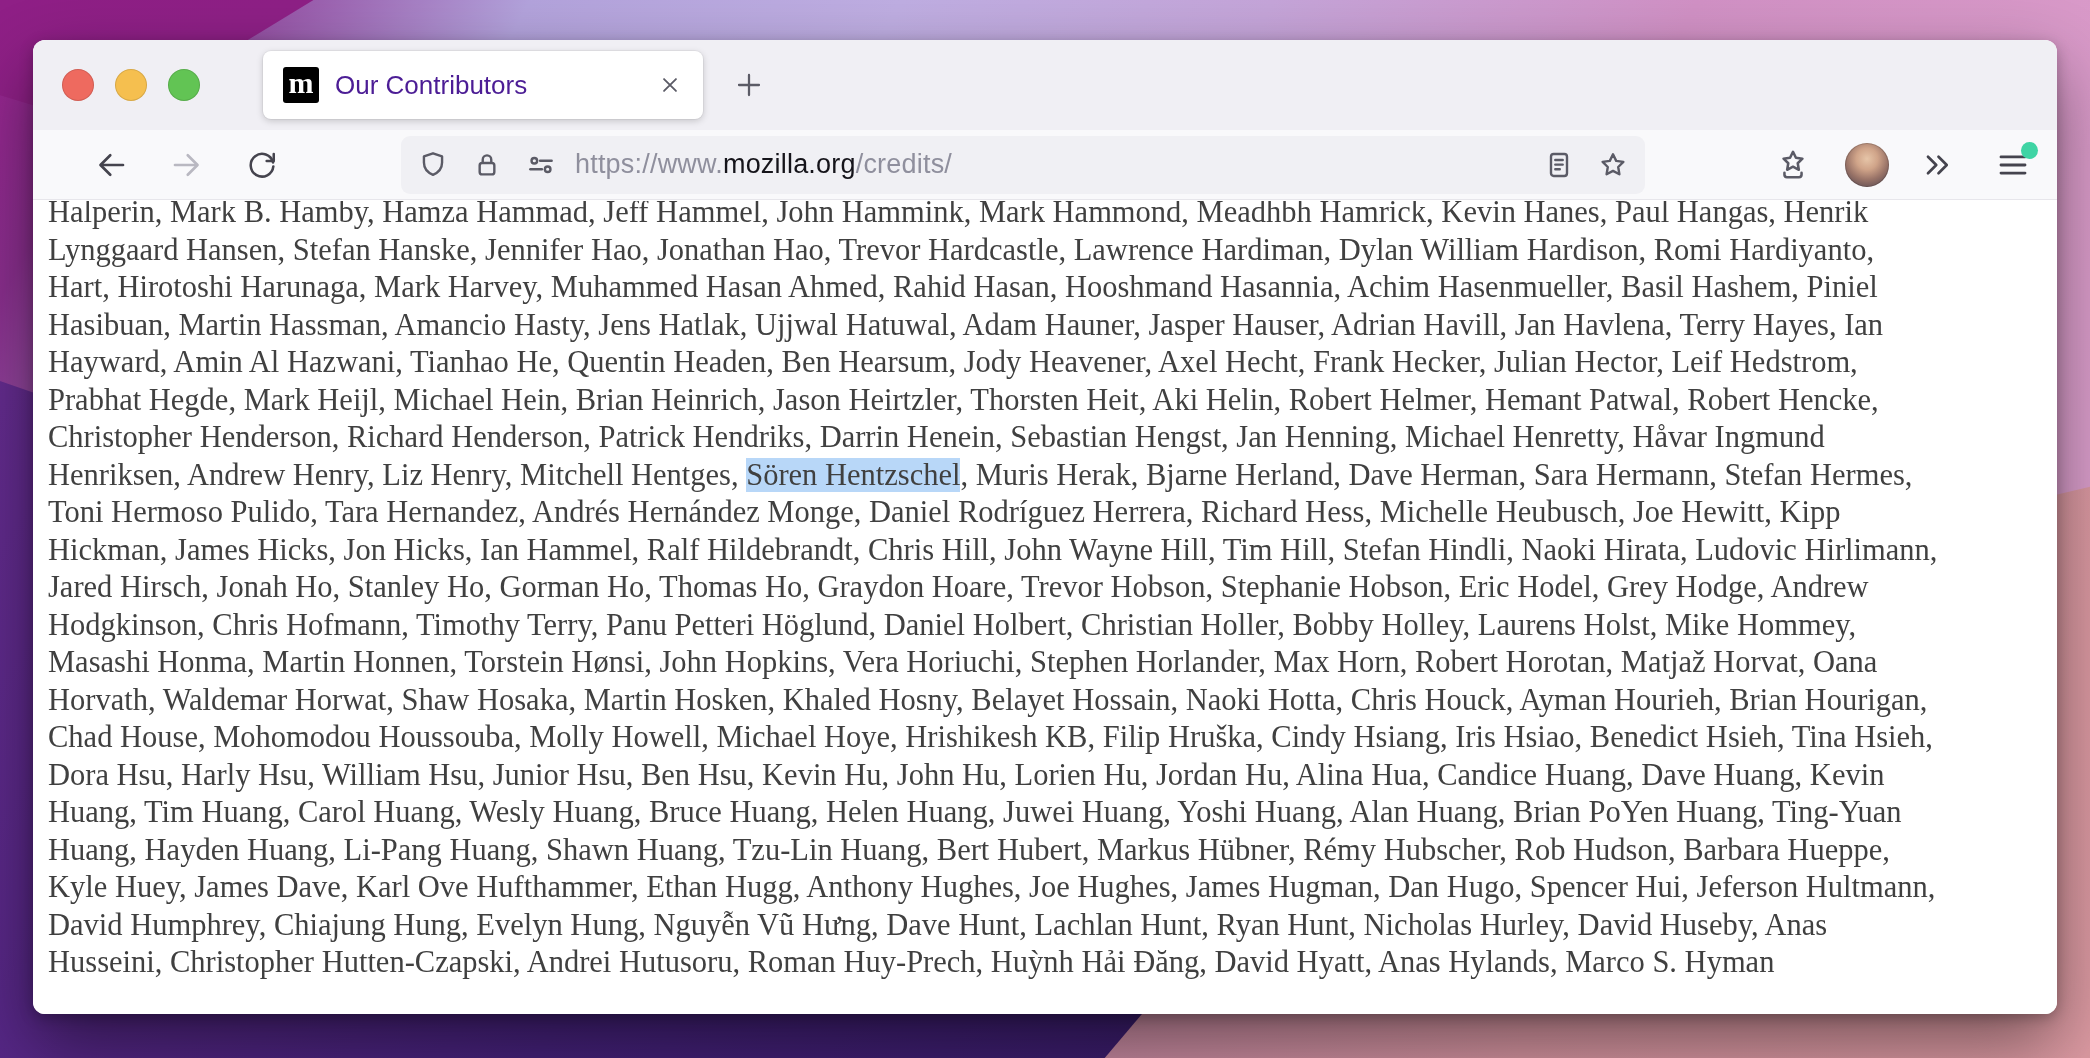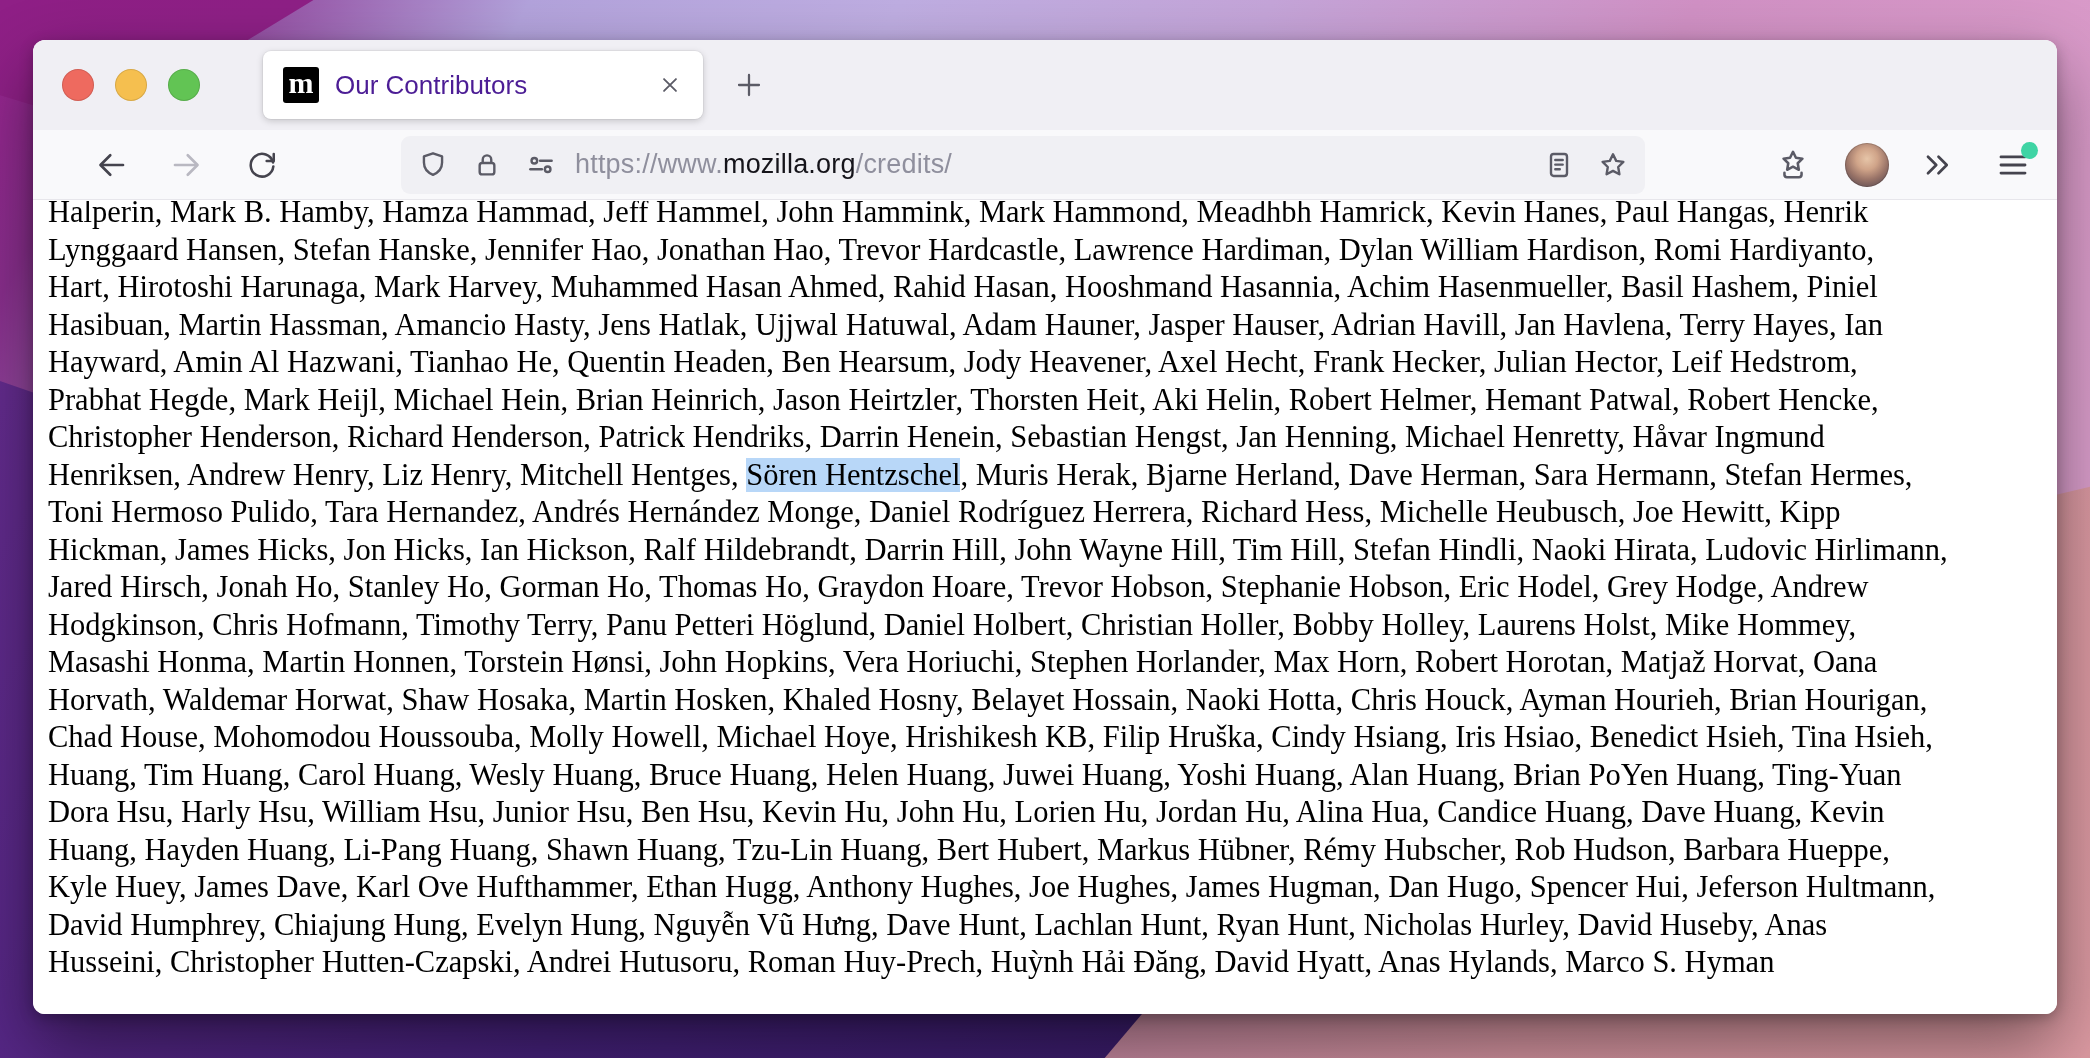--- a/index.html
+++ b/index.html
@@ -83,21 +83,21 @@
     position:absolute;top:-5px;right:-7px;width:17px;height:17px;border-radius:50%;
     background:var(--badge);
   }
 
   
   .content{
     position:absolute;top:161px;left:0;right:0;bottom:0;background:#fff;
     overflow:hidden;padding:0 15px;
   }
   .credits{
-    font-family:"Liberation Serif",serif;font-size:30.5px;line-height:37.5px;color:#000000;
+    font-family:"Liberation Serif",serif;font-size:30.5px;line-height:37.5px;color:#404040;
     margin-top:-7px;white-space:nowrap;
   }
   .credits .hl{background:var(--selection);}
 </style>
 </head>
 <body>
 
 <div class="wp-facet wp-dark"></div>
 <div class="wp-facet wp-rose"></div>
 <div class="wp-facet wp-wedge"></div>
@@ -212,28 +212,28 @@
     <div class="credits">
         <div>Halperin, Mark B. Hamby, Hamza Hammad, Jeff Hammel, John Hammink, Mark Hammond, Meadhbh Hamrick, Kevin Hanes, Paul Hangas, Henrik</div>
         <div>Lynggaard Hansen, Stefan Hanske, Jennifer Hao, Jonathan Hao, Trevor Hardcastle, Lawrence Hardiman, Dylan William Hardison, Romi Hardiyanto,</div>
         <div>Hart, Hirotoshi Harunaga, Mark Harvey, Muhammed Hasan Ahmed, Rahid Hasan, Hooshmand Hasannia, Achim Hasenmueller, Basil Hashem, Piniel</div>
         <div>Hasibuan, Martin Hassman, Amancio Hasty, Jens Hatlak, Ujjwal Hatuwal, Adam Hauner, Jasper Hauser, Adrian Havill, Jan Havlena, Terry Hayes, Ian</div>
         <div>Hayward, Amin Al Hazwani, Tianhao He, Quentin Headen, Ben Hearsum, Jody Heavener, Axel Hecht, Frank Hecker, Julian Hector, Leif Hedstrom,</div>
         <div>Prabhat Hegde, Mark Heijl, Michael Hein, Brian Heinrich, Jason Heirtzler, Thorsten Heit, Aki Helin, Robert Helmer, Hemant Patwal, Robert Hencke,</div>
         <div>Christopher Henderson, Richard Henderson, Patrick Hendriks, Darrin Henein, Sebastian Hengst, Jan Henning, Michael Henretty, Håvar Ingmund</div>
         <div>Henriksen, Andrew Henry, Liz Henry, Mitchell Hentges, <span class="hl">Sören Hentzschel</span>, Muris Herak, Bjarne Herland, Dave Herman, Sara Hermann, Stefan Hermes,</div>
         <div>Toni Hermoso Pulido, Tara Hernandez, Andrés Hernández Monge, Daniel Rodríguez Herrera, Richard Hess, Michelle Heubusch, Joe Hewitt, Kipp</div>
-        <div>Hickman, James Hicks, Jon Hicks, Ian Hickson, Ralf Hildebrandt, Darrin Hill, John Wayne Hill, Tim Hill, Stefan Hindli, Naoki Hirata, Ludovic Hirlimann,</div>
+        <div>Hickman, James Hicks, Jon Hicks, Ian Hammel, Ralf Hildebrandt, Chris Hill, John Wayne Hill, Tim Hill, Stefan Hindli, Naoki Hirata, Ludovic Hirlimann,</div>
         <div>Jared Hirsch, Jonah Ho, Stanley Ho, Gorman Ho, Thomas Ho, Graydon Hoare, Trevor Hobson, Stephanie Hobson, Eric Hodel, Grey Hodge, Andrew</div>
         <div>Hodgkinson, Chris Hofmann, Timothy Terry, Panu Petteri Höglund, Daniel Holbert, Christian Holler, Bobby Holley, Laurens Holst, Mike Hommey,</div>
         <div>Masashi Honma, Martin Honnen, Torstein Hønsi, John Hopkins, Vera Horiuchi, Stephen Horlander, Max Horn, Robert Horotan, Matjaž Horvat, Oana</div>
         <div>Horvath, Waldemar Horwat, Shaw Hosaka, Martin Hosken, Khaled Hosny, Belayet Hossain, Naoki Hotta, Chris Houck, Ayman Hourieh, Brian Hourigan,</div>
         <div>Chad House, Mohomodou Houssouba, Molly Howell, Michael Hoye, Hrishikesh KB, Filip Hruška, Cindy Hsiang, Iris Hsiao, Benedict Hsieh, Tina Hsieh,</div>
+        <div>Dora Hsu, Harly Hsu, William Hsu, Junior Hsu, Ben Hsu, Kevin Hu, John Hu, Lorien Hu, Jordan Hu, Alina Hua, Candice Huang, Dave Huang, Kevin</div>
         <div>Huang, Tim Huang, Carol Huang, Wesly Huang, Bruce Huang, Helen Huang, Juwei Huang, Yoshi Huang, Alan Huang, Brian PoYen Huang, Ting-Yuan</div>
-        <div>Dora Hsu, Harly Hsu, William Hsu, Junior Hsu, Ben Hsu, Kevin Hu, John Hu, Lorien Hu, Jordan Hu, Alina Hua, Candice Huang, Dave Huang, Kevin</div>
         <div>Huang, Hayden Huang, Li-Pang Huang, Shawn Huang, Tzu-Lin Huang, Bert Hubert, Markus Hübner, Rémy Hubscher, Rob Hudson, Barbara Hueppe,</div>
         <div>Kyle Huey, James Dave, Karl Ove Hufthammer, Ethan Hugg, Anthony Hughes, Joe Hughes, James Hugman, Dan Hugo, Spencer Hui, Jeferson Hultmann,</div>
         <div>David Humphrey, Chiajung Hung, Evelyn Hung, Nguyễn Vũ Hưng, Dave Hunt, Lachlan Hunt, Ryan Hunt, Nicholas Hurley, David Huseby, Anas</div>
         <div>Husseini, Christopher Hutten-Czapski, Andrei Hutusoru, Roman Huy-Prech, Huỳnh Hải Đăng, David Hyatt, Anas Hylands, Marco S. Hyman</div>
       </div>
   </div>
 
 </div>
 
 </body></html>

